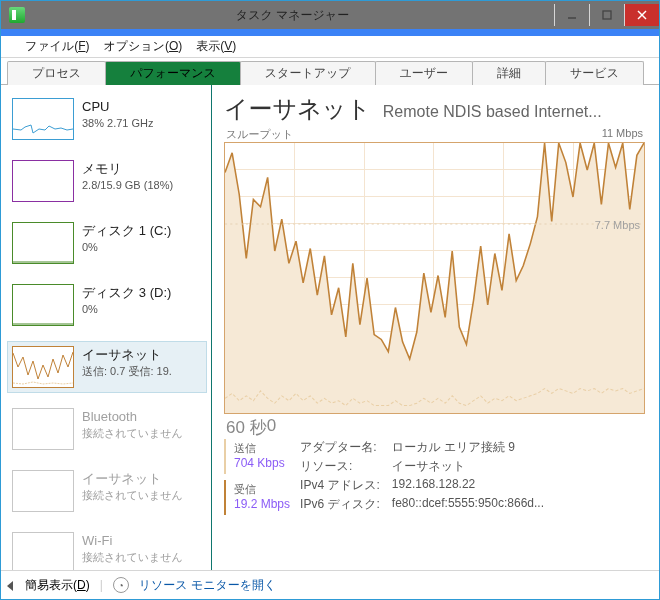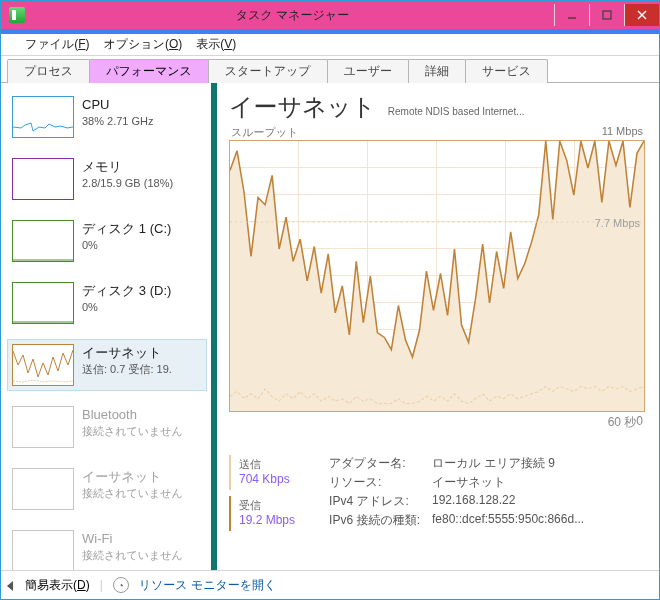--- a/index.html
+++ b/index.html
@@ -1,57 +1,57 @@
 <!DOCTYPE html>
 <html><head>
 <meta charset="utf-8">
 <style>
   html,body{margin:0;padding:0;width:660px;height:600px;font-family:"Meiryo","Segoe UI",sans-serif;font-size:12px;color:#000;background:#fff;overflow:hidden}
   .window{border:1px solid #2e9bd6;width:658px;height:598px;display:flex;flex-direction:column;background:#fff}
   
-  .titlebar{background:#ec4899;height:28px;display:flex;align-items:center;border-bottom:5px solid #3b82f6}
+  .titlebar{background:#737373;height:28px;display:flex;align-items:center;border-bottom:7px solid #3b82f6}
   .titlebar .icon{width:16px;height:16px;margin:0 6px 0 8px;background:linear-gradient(#66d97a,#1fa82f);border-radius:2px;position:relative}
   .titlebar .icon::after{content:"";position:absolute;left:3px;bottom:3px;width:4px;height:10px;background:#fff}
   .titlebar .title{flex:1;text-align:center;font-size:12px;color:#222}
   .titlebtns{display:flex;height:22px}
   .titlebtns div{width:34px;display:flex;align-items:center;justify-content:center;border-left:1px solid #d6d6d6}
   .titlebtns .close{background:#c9302c;color:#fff}
   .titlebtns svg{width:10px;height:10px}
   
   .menubar{display:flex;gap:14px;padding:2px 24px;font-size:12px;color:#222;border-bottom:1px solid #d6d6d6}
   .menubar span u{text-decoration:underline}
   
   .tabstrip{display:flex;align-items:flex-end;height:26px;padding:0 6px;background:#fff;border-bottom:1px solid #b5b5b5}
-  .tab{padding:3px 16px;border:1px solid #b5b5b5;border-bottom:none;margin-right:-1px;background:#f5f5f5;font-size:12px;color:#444;position:relative;top:1px;border-radius:2px 2px 0 0}
-  .tab.active{background:#f0abfc;color:#000;z-index:2}
+  .tab{padding:3px 24px;border:1px solid #b5b5b5;border-bottom:none;margin-right:-1px;background:#f5f5f5;font-size:12px;color:#444;position:relative;top:1px;border-radius:2px 2px 0 0}
+  .tab.active{background:#15803d;color:#000;z-index:2}
   
   .main{flex:1;display:flex;overflow:hidden}
-  .sidebar{width:206px;border-right:6px solid #0f766e;overflow-y:auto;overflow-x:hidden;padding:6px 0 0 4px}
+  .sidebar{width:206px;border-right:1px solid #0f766e;overflow-y:auto;overflow-x:hidden;padding:6px 0 0 4px}
   .item{display:flex;align-items:flex-start;gap:8px;padding:4px 4px;margin:2px 4px 10px 2px;border:1px solid transparent}
   .item.selected{background:#e6f0f5;border:1px solid #c0dce8}
   .thumb{width:60px;height:40px;border:1px solid;flex-shrink:0;position:relative;background:#fff;overflow:hidden}
   .thumb svg{position:absolute;left:0;top:0}
   .item .lines{display:flex;flex-direction:column;line-height:1.35;max-width:112px;overflow:hidden}
   .item .l1{font-size:13px;color:#222;white-space:nowrap;text-overflow:ellipsis;overflow:hidden}
   .item .l2{font-size:11px;color:#555;white-space:nowrap;text-overflow:ellipsis;overflow:hidden}
   .item.disabled .l1,.item.disabled .l2{color:#a0a0a0}
   
   .panel{flex:1;padding:8px 14px 6px 12px;display:flex;flex-direction:column;overflow:hidden}
   .panel-head{display:flex;align-items:baseline;gap:12px;margin-bottom:2px}
   .panel-head h1{margin:0;font-size:24px;font-weight:normal;color:#333}
-  .panel-head .sub{font-size:10px;color:#666;white-space:nowrap;overflow:hidden;text-overflow:ellipsis;flex:1}
+  .panel-head .sub{font-size:16px;color:#666;white-space:nowrap;overflow:hidden;text-overflow:ellipsis;flex:1}
   .chart-labels{display:flex;justify-content:space-between;font-size:11px;color:#777;padding:0 2px}
   .chart{border:1px solid #d5a46c;height:270px;position:relative;margin-bottom:2px}
   .chart .grid{position:absolute;inset:0;background:
     repeating-linear-gradient(to right,transparent 0,transparent calc(100%/6 - 1px),#f4e4d0 calc(100%/6 - 1px),#f4e4d0 calc(100%/6)),
     repeating-linear-gradient(to bottom,transparent 0,transparent calc(100%/10 - 1px),#f4e4d0 calc(100%/10 - 1px),#f4e4d0 calc(100%/10))}
   .chart svg{position:absolute;inset:0;width:100%;height:100%}
   .chart .mark{position:absolute;right:4px;font-size:11px;color:#a0a0a0}
-  .axis{display:flex;justify-content:flex-end;font-size:12px;color:#888;padding:0 2px;margin-bottom:24px}
-  .stats{display:flex;gap:34px}
+  .axis{display:flex;justify-content:flex-start;font-size:17px;color:#888;padding:0 2px;margin-bottom:0}
+  .stats{display:flex;gap:10px}
   .stat-left{display:flex;flex-direction:column}
   .stat-left .row{border-left:2px solid;padding:2px 0 4px 8px;margin-bottom:6px}
   .stat-left .lbl{font-size:11px;color:#666}
   .stat-left .val{font-size:12px;color:#8b5cf6}
   .stat-right{flex:1;font-size:12px;color:#555;display:grid;grid-template-columns:auto 1fr;column-gap:12px;row-gap:2px;align-content:start}
   
   .statusbar{height:28px;border-top:1px solid #d6d6d6;display:flex;align-items:center;padding:0 6px;gap:10px;font-size:12px}
   .statusbar .sep{color:#ccc}
   .statusbar a{color:#0a58a8;text-decoration:none}
   .statusbar .circ{width:14px;height:14px;border:1px solid #999;border-radius:50%;display:flex;align-items:center;justify-content:center;font-size:10px;color:#666}
@@ -216,21 +216,21 @@
             <div class="val">19.2 Mbps</div>
           </div>
         </div>
         <div class="stat-right">
           <span>アダプター名:</span>
             <span>ローカル エリア接続 9</span>
           <span>リソース:</span>
             <span>イーサネット</span>
           <span>IPv4 アドレス:</span>
             <span>192.168.128.22</span>
-          <span>IPv6 接続の種類:</span>
+          <span>IPv6 ディスク:</span>
             <span>fe80::dcef:5555:950c:866d...</span>
         </div>
       </div>
     </div>
   </div>
 
   <div class="statusbar">
     <span class="chev"></span>
     <span>簡易表示(<u>D</u>)</span>
     <span class="sep">|</span>

